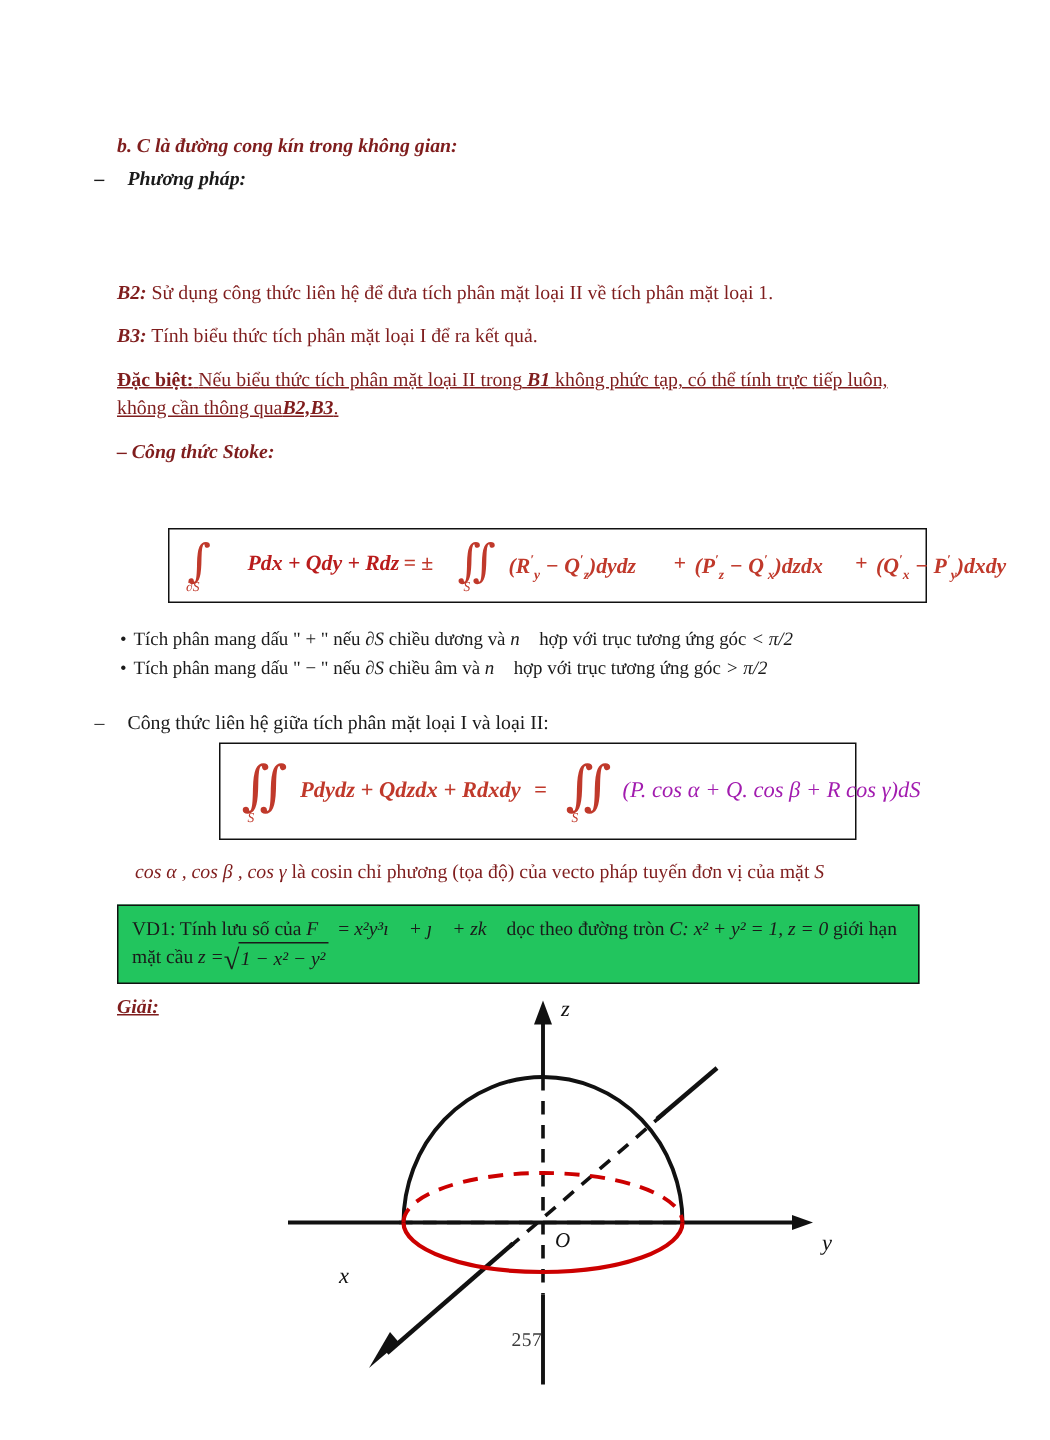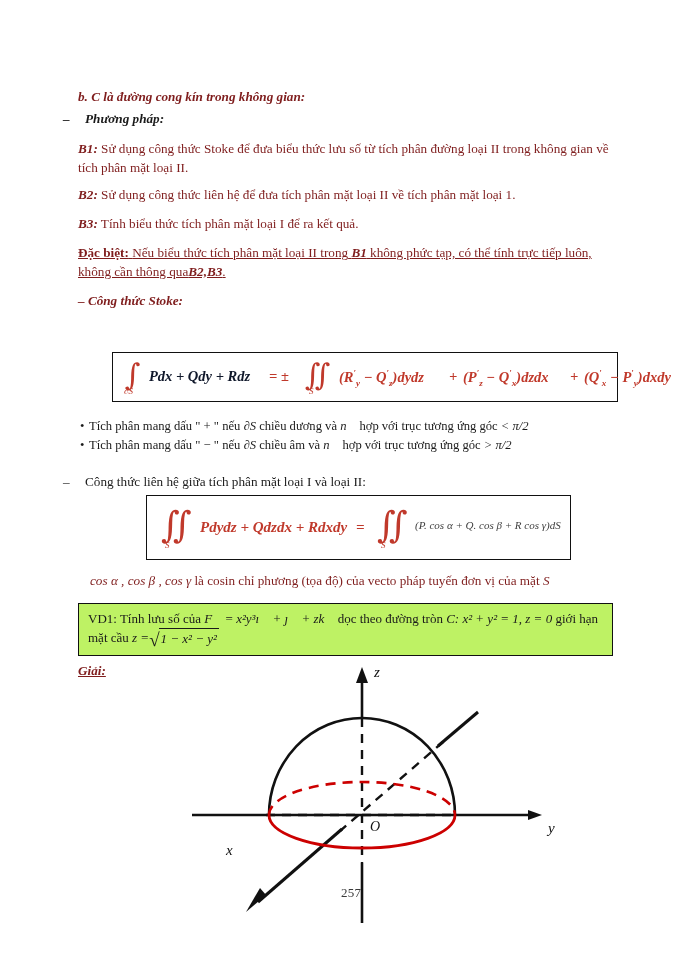--- a/index.html
+++ b/index.html
@@ -76,21 +76,21 @@
     font-family: "Liberation Serif", "DejaVu Serif", serif;
     font-style: italic;
     font-weight: bold;
     white-space: nowrap;
     position: absolute;
   }
   .plainbox {
     position: absolute;
     border: 1.3px solid #111111;
     box-sizing: border-box;
-    background: #bef264;
+    background: #22c55e;
     font-size: 13px;
     line-height: 19px;
     padding: 5px 8px 5px 9px;
   }
 
   
   .intsign {
     font-family: "DejaVu Serif", serif;
     font-style: normal;
     font-weight: normal;
@@ -129,24 +129,20 @@
 
 <div class="page">
 
   <div class="blk bi" style="left:78px; top:88px; width:540px;">b. C là đường cong kín trong không gian:</div>
 
   <div class="dashline" style="left:63px; top:110px; width:540px;">
     <span class="dash bi">–</span>
     <span class="dtext bi">Phương pháp:</span>
   </div>
 
-  <div class="blk" style="left:78px; top:140px; width:540px;">
-    <span class="bi">B1:</span>
-    <span>Sử dụng công thức Stoke để đưa biểu thức lưu số từ tích phân đường loại II trong không gian về tích phân mặt loại II.</span>
-  </div>
 
   <div class="blk" style="left:78px; top:186px; width:540px;">
     <span class="bi">B2:</span>
     <span>Sử dụng công thức liên hệ để đưa tích phân mặt loại II về tích phân mặt loại 1.</span>
   </div>
 
   <div class="blk" style="left:78px; top:215px; width:540px;">
     <span class="bi">B3:</span>
     <span>Tính biểu thức tích phân mặt loại I để ra kết quả.</span>
   </div>
@@ -159,21 +155,21 @@
   </div>
 
   <div class="blk bi" style="left:78px; top:292px;">– Công thức Stoke:</div>
 
 
   <div class="fbox" style="left:112px; top:352px; width:506px; height:50px;">
 
     <span class="intsign" style="font-size: 30px; left: 12px; top: 4px; position: absolute; color: rgb(192, 57, 43);">∫</span>
     <span class="sub" style="left: 11px; top: 33px; color: rgb(192, 57, 43);">∂S</span>
 
-    <span class="formula" style="left: 36px; top: 15px; font-size: 14.5px; color: #0f172a;">Pdx + Qdy + Rdz</span>
+    <span class="formula" style="left: 52px; top: 15px; font-size: 14.5px; color: #b91c1c;">Pdx + Qdy + Rdz</span>
 
     <span class="formula" style="left: 156px; top: 15px; font-size: 14.5px; color: rgb(192, 57, 43);">= ±</span>
 
     <span class="intsign" style="font-size: 30px; left: 192px; top: 4px; position: absolute; color: rgb(192, 57, 43);">∬</span>
     <span class="sub" style="left: 196px; top: 33px; color: rgb(192, 57, 43);">S</span>
 
     <span class="formula" style="left: 226px; top: 15px; font-size: 14.5px; color: rgb(192, 57, 43);"><span>(</span><span>R</span><sup class="pr">′</sup><sub class="vr">y</sub> <span>−</span> <span>Q</span><sup class="pr">′</sup><sub class="vr">z</sub><span>)dydz</span></span>
 
     <span class="formula" style="left: 336px; top: 15px; font-size: 14.5px; color: rgb(192, 57, 43);">+</span>
 
@@ -212,21 +208,21 @@
     <span class="intsign" style="font-size: 36px; left: 14px; top: 8px; position: absolute; color: rgb(192, 57, 43);">∬</span>
     <span class="sub" style="left: 18px; top: 44px; color: rgb(192, 57, 43);">S</span>
 
     <span class="formula" style="left: 53px; top: 23px; font-size: 15px; color: rgb(192, 57, 43);">Pdydz + Qdzdx + Rdxdy</span>
 
     <span class="formula" style="left: 209px; top: 23px; font-size: 15px; color: rgb(192, 57, 43);">=</span>
 
     <span class="intsign" style="font-size: 36px; left: 230px; top: 8px; position: absolute; color: rgb(192, 57, 43);">∬</span>
     <span class="sub" style="left: 234px; top: 44px; color: rgb(192, 57, 43);">S</span>
 
-    <span class="formula" style="left: 268px; top: 23px; font-size: 11px; font-weight: normal; color: #404040;">(P. cos α + Q. cos β + R cos γ)dS</span>
+    <span class="formula" style="left: 268px; top: 23px; font-size: 15px; font-weight: normal; color: #a21caf;">(P. cos α + Q. cos β + R cos γ)dS</span>
   </div>
 
   <div class="blk" style="left:90px; top:572px; width:540px;">
     <span class="mi">cos α , cos β , cos γ</span>
     <span>là cosin chỉ phương (tọa độ) của vecto pháp tuyến đơn vị của mặt</span>
     <span class="mi">S</span>
   </div>
 
   <div class="plainbox" style="left:78px; top:603px; width:535px; height:53px;">
     <div>

